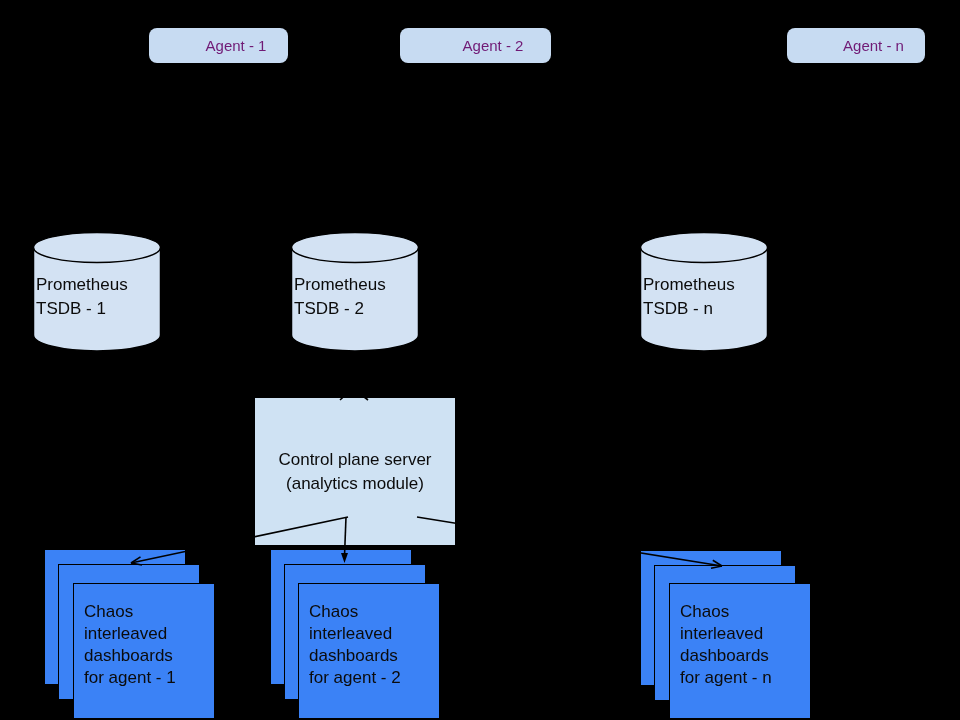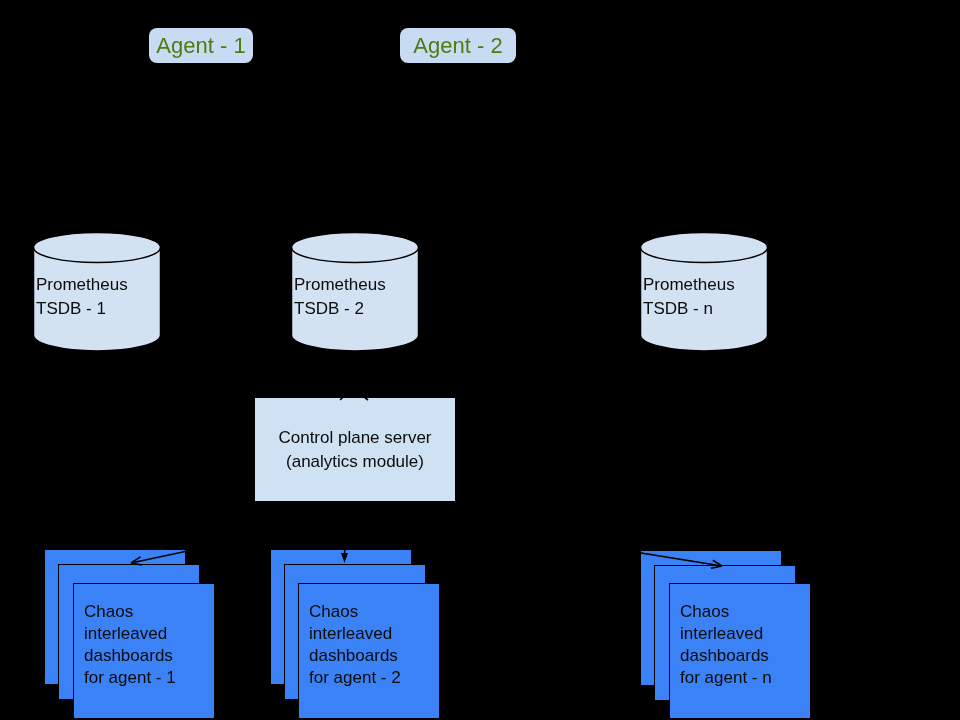--- a/index.html
+++ b/index.html
@@ -4,39 +4,39 @@
 <style>
   html,body{margin:0;padding:0;background:#000;}
   .canvas{
     position:relative;width:960px;height:720px;background:#000000;
     font-family:"Liberation Sans", sans-serif;color:#000;overflow:hidden;
   }
   
   .agent{
     position:absolute;top:28px;height:35px;border-radius:8px;
     background:#c7dbf2;display:flex;align-items:center;justify-content:center;
-    font-size:22px;color:#4d7c0f;
+    font-size:15px;color:#701a75;padding-left:35px;
   }
   .agent1{left:149px;width:104px;}
   .agent2{left:400px;width:116px;}
   .agentn{left:787px;width:103px;}
   
   .cyl{position:absolute;width:130px;height:122px;}
   .cyl1{left:32px;top:231px;}
   .cyl2{left:290px;top:231px;}
   .cyln{left:639px;top:231px;}
   .cyl svg{position:absolute;left:0;top:0;overflow:visible;}
   .cyl-shape{fill:#d3e2f3;stroke:#000;stroke-width:1.5;}
   .cyl-label{
     position:absolute;left:4px;top:42px;font-size:17px;line-height:24px;
     white-space:pre-line;color:#0b0b0b;
   }
   
   .control{
-    position:absolute;left:255px;top:398px;width:200px;height:103px;
+    position:absolute;left:255px;top:398px;width:200px;height:147px;
     background:#cfe2f3;display:flex;align-items:center;justify-content:center;
     text-align:center;font-size:17px;line-height:24px;white-space:pre-line;color:#0b0b0b;
   }
   
   .card{
     position:absolute;width:142px;height:136px;background:#3b82f6;
     border:1px solid #000;box-sizing:border-box;
   }
   .card-label{
     position:absolute;left:10px;top:17px;right:6px;
@@ -50,20 +50,23 @@
 </head>
 <body>
 
 <div class="canvas">
 
   <div class="agent agent1">
     <span>Agent - 1</span>
   </div>
   <div class="agent agent2">
     <span>Agent - 2</span>
+  </div>
+  <div class="agent agentn">
+    <span>Agent - n</span>
   </div>
 
   <div class="cyl cyl1">
     <svg width="130" height="122">
       <path class="cyl-shape" d="M1.5 16.5 L1.5 104 A63.5 16 0 0 0 128.5 104 L128.5 16.5 Z"></path>
       <ellipse class="cyl-shape" cx="65" cy="16.5" rx="63.5" ry="15"></ellipse>
     </svg>
     <div class="cyl-label">Prometheus
 TSDB - 1</div>
   </div>

